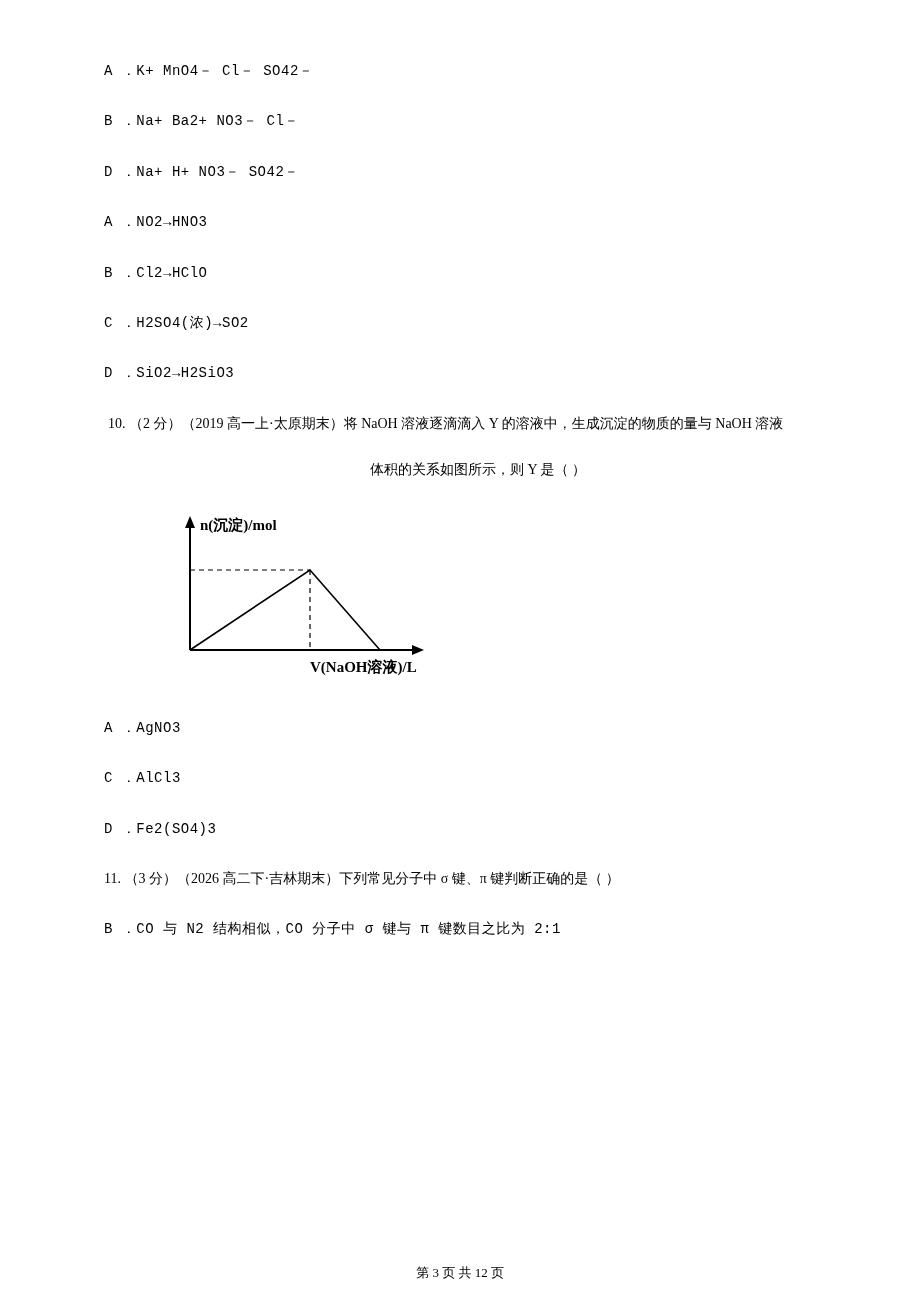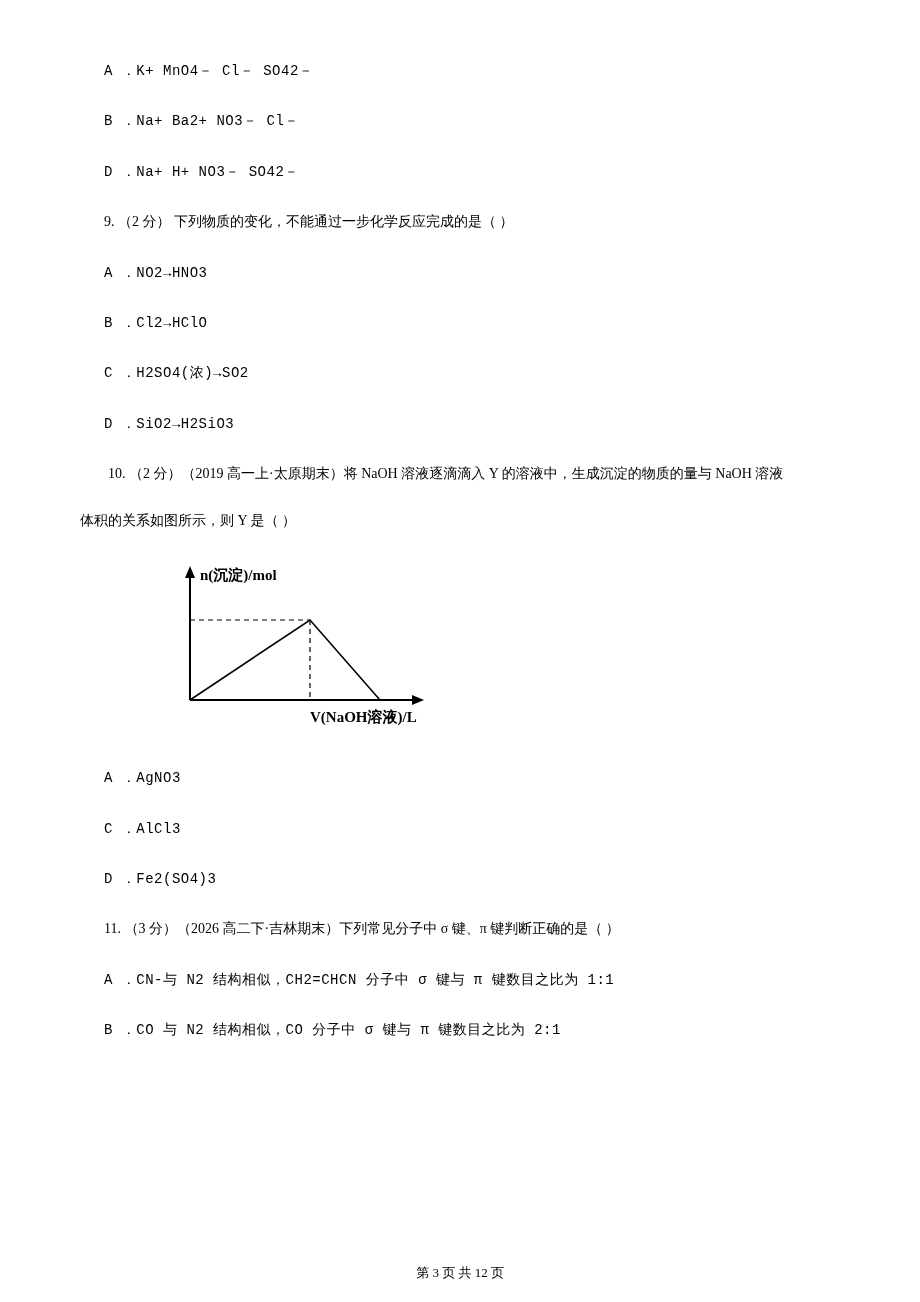--- a/index.html
+++ b/index.html
@@ -31,20 +31,21 @@
   }
   .question-indent {
     margin-bottom: 24px;
     text-indent: 28px;
     padding-left: 0;
     font-family: "SimSun", serif;
   }
   .q-continue {
     margin-bottom: 28px;
     font-family: "SimSun", serif;
+    text-align: center;
   }
   .figure {
     margin: 20px 0 30px 80px;
   }
   .footer {
     position: absolute;
     bottom: 18px;
     left: 0;
     width: 920px;
     text-align: center;
@@ -54,21 +55,20 @@
 </style>
 </head>
 <body>
 
 <div class="page">
 
   <p class="option">A ．K+       MnO4－    Cl－     SO42－</p>
   <p class="option">B ．Na+      Ba2+     NO3－      Cl－</p>
   <p class="option">D ．Na+     H+        NO3－      SO42－</p>
 
-  <p class="question">9. （2 分） 下列物质的变化，不能通过一步化学反应完成的是（    ）</p>
   <p class="option">A ．NO2→HNO3</p>
   <p class="option">B ．Cl2→HClO</p>
   <p class="option">C ．H2SO4(浓)→SO2</p>
   <p class="option">D ．SiO2→H2SiO3</p>
 
   <p class="question-indent">10. （2 分）（2019 高一上·太原期末）将 NaOH 溶液逐滴滴入 Y 的溶液中，生成沉淀的物质的量与 NaOH 溶液</p>
   <p class="q-continue">体积的关系如图所示，则 Y 是（    ）</p>
 
   <div class="figure">
     <svg width="300" height="170" viewBox="0 0 300 170">
@@ -88,17 +88,16 @@
       <line x1="30" y1="60" x2="150" y2="60" stroke="#000" stroke-width="1.2" stroke-dasharray="5,4"></line>
       <line x1="150" y1="60" x2="150" y2="140" stroke="#000" stroke-width="1.2" stroke-dasharray="5,4"></line>
     </svg>
   </div>
 
   <p class="option">A ．AgNO3</p>
   <p class="option">C ．AlCl3</p>
   <p class="option">D ．Fe2(SO4)3</p>
 
   <p class="question">11. （3 分）（2026 高二下·吉林期末）下列常见分子中 σ 键、π 键判断正确的是（    ）</p>
-  <p class="option">A ．CN-与 N2 结构相似，CH2=CHCN 分子中 σ 键与 π 键数目之比为 1:1</p>
   <p class="option" style="margin-bottom:8px;">B ．CO 与 N2 结构相似，CO 分子中 σ 键与 π 键数目之比为 2:1</p>
 
   <div class="footer">第 3 页 共 12 页</div>
 </div>
 
 </body></html>

